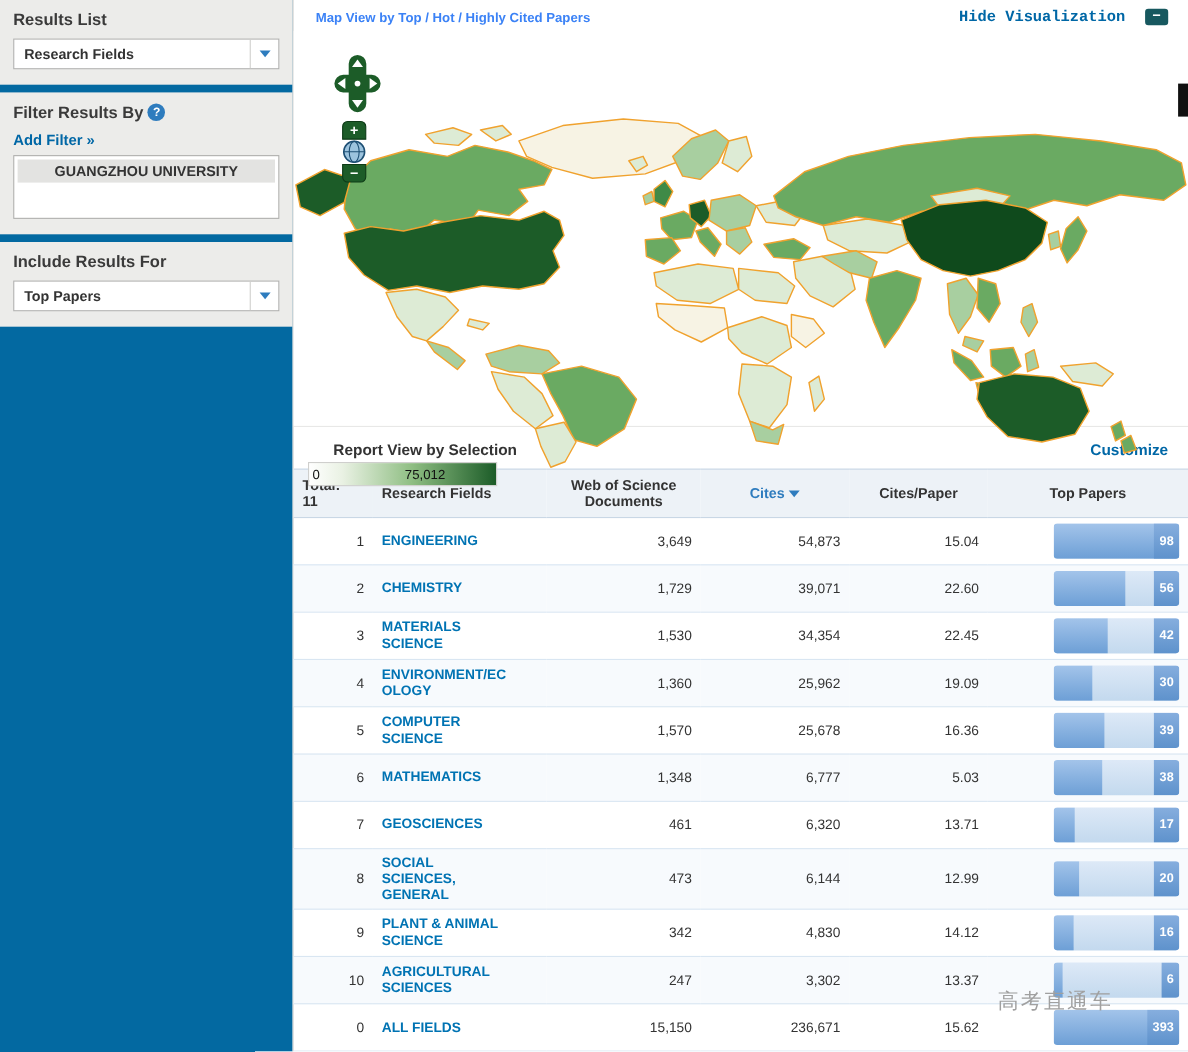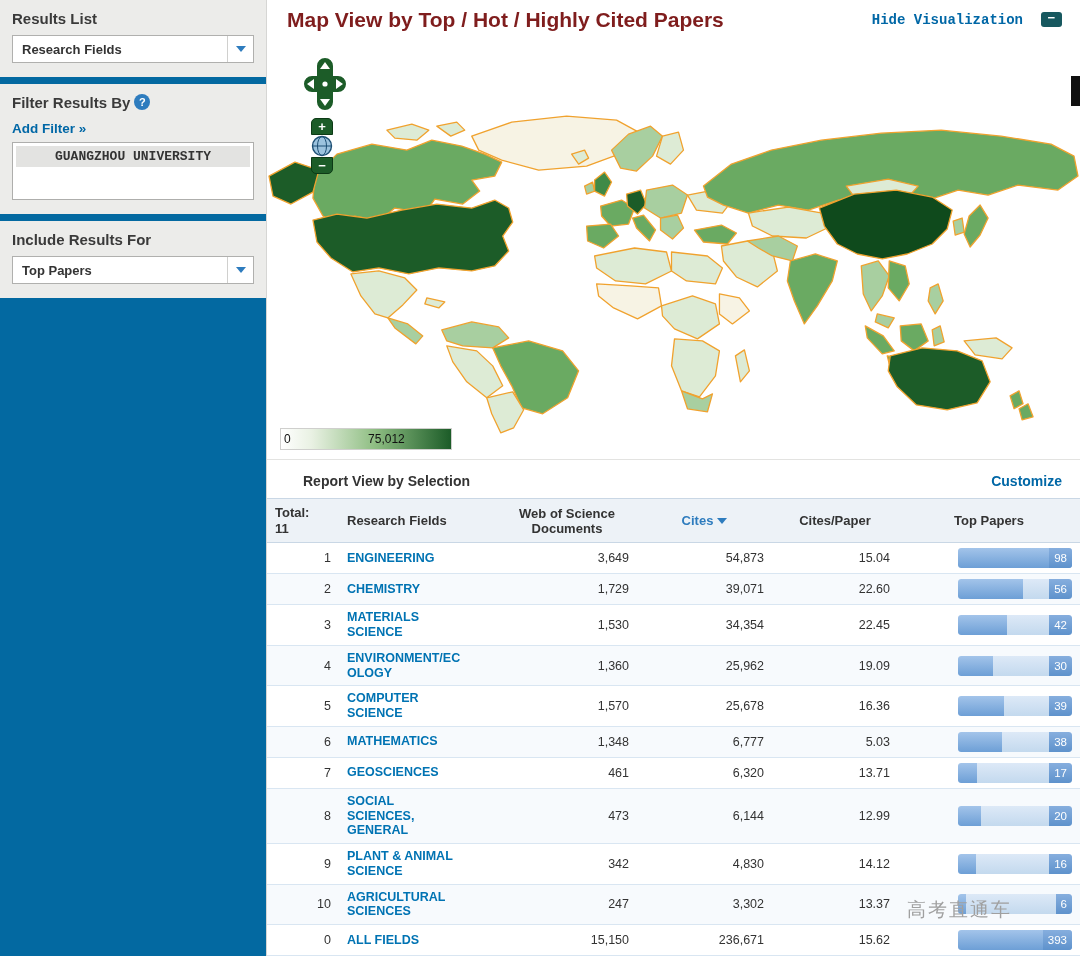--- a/index.html
+++ b/index.html
@@ -22,32 +22,32 @@
   .help { display:inline-block; width:16px; height:16px; border-radius:50%;
     background:#2e7cbe; color:#fff; font-size:11px; font-weight:bold;
     text-align:center; line-height:16px; vertical-align:2px; margin-left:4px; }
   .note { font-style:italic; font-weight:bold; color:#9b9b99; font-size:13px;
     line-height:1.25; margin-bottom:8px; }
   .add-filter { display:inline-block; color:#0067a6; font-weight:bold;
     font-size:13.5px; text-decoration:none; margin-bottom:6px; cursor:pointer; }
   .filter-box { background:#fff; border:1px solid #aeaeac; height:58px;
     padding:3px; }
   .filter-item { background:#e3e3e1; font-size:13px; font-weight:bold;
-    color:#333; text-align:center; padding:3px 2px; cursor:pointer;font-family:Liberation Mono, monospace; }
+    color:#333; text-align:center; padding:3px 2px; cursor:pointer; }
   .btn-row { padding:12px 12px; display:flex; gap:14px; }
   .btn { background:linear-gradient(#fdfdfd,#ececec); border:1px solid #b7b7b5;
     border-radius:3px; color:#0067a6; font-weight:bold; font-size:13.5px;
     padding:6px 13px; cursor:pointer; }
 
   
   .main { flex:1; border-left:1px solid #d6d6d4; display:flex;
     flex-direction:column; }
   .map-header { display:flex; justify-content:space-between; align-items:center;
     padding:8px 18px 4px 20px; }
-  .map-header h1 { font-size:21px; color:#7f1d1d; }
+  .map-header h1 { font-size:12px; color:#3b82f6; }
   .hide-vis { display:flex; align-items:flex-start; gap:18px; color:#0067a6;
     font-weight:bold; font-size:14px; text-decoration:none; cursor:pointer;font-family:Liberation Mono, monospace; }
   .minus-box { width:21px; height:15px; background:#17585f; border-radius:3px;
     color:#fff; font-weight:bold; font-size:13px; line-height:13px;
     text-align:center; }
 
   .map-area { position:relative; height:438px; background:#fff; }
   .map-svg { position:absolute; left:0; top:22px; width:814px; height:378px; }
   .pan-control { position:absolute; left:32px; top:18px; cursor:pointer; }
   .zoom-control { position:absolute; left:43px; top:82px; width:24px;
@@ -87,23 +87,23 @@
 
   table.report td { border-bottom:1px solid #d9e6f2; padding:5px 8px;
     font-size:12.5px; color:#333; vertical-align:middle; }
   table.report tr:nth-child(even) td { background:#f7fafd; }
   td.rank { text-align:right; padding-right:18px; }
   td.field a { color:#0073b3; font-weight:bold; font-size:12.5px;
     text-decoration:none; display:block; width:114px; line-height:1.18;
     overflow-wrap:anywhere; cursor:pointer; }
   td.num { text-align:right; padding-right:12px; font-size:13px; }
   td.bar-cell { padding-right:9px; }
-  .bar { position:relative; width:114px; height:20px; margin-left:auto;
+  .bar { position:relative; width:114px; height:32px; margin-left:auto;
     border-radius:3px; background:linear-gradient(#dde9f7,#c3d9ee);
-    overflow:hidden; cursor:pointer; }
+    overflow:hidden; cursor:pointer;font-weight:bold; }
   .bar-fill { position:absolute; left:0; top:0; bottom:0;
     background:linear-gradient(#a3c4ea,#6d9fd6); border-radius:3px 0 0 3px; }
   .bar-num { position:absolute; right:0; top:0; bottom:0;
     background:linear-gradient(#86aede,#5e92cc); color:#fff; font-size:11.5px;
     display:flex; align-items:center; padding:0 5px; border-radius:0 3px 3px 0; }
 
   .right-strip { position:absolute; right:0; top:76px; width:9px; height:30px;
     background:#101010; }
   .watermark { position:absolute; right:68px; top:897px; font-size:19px;
     color:#a0a0a0; letter-spacing:2px; }

